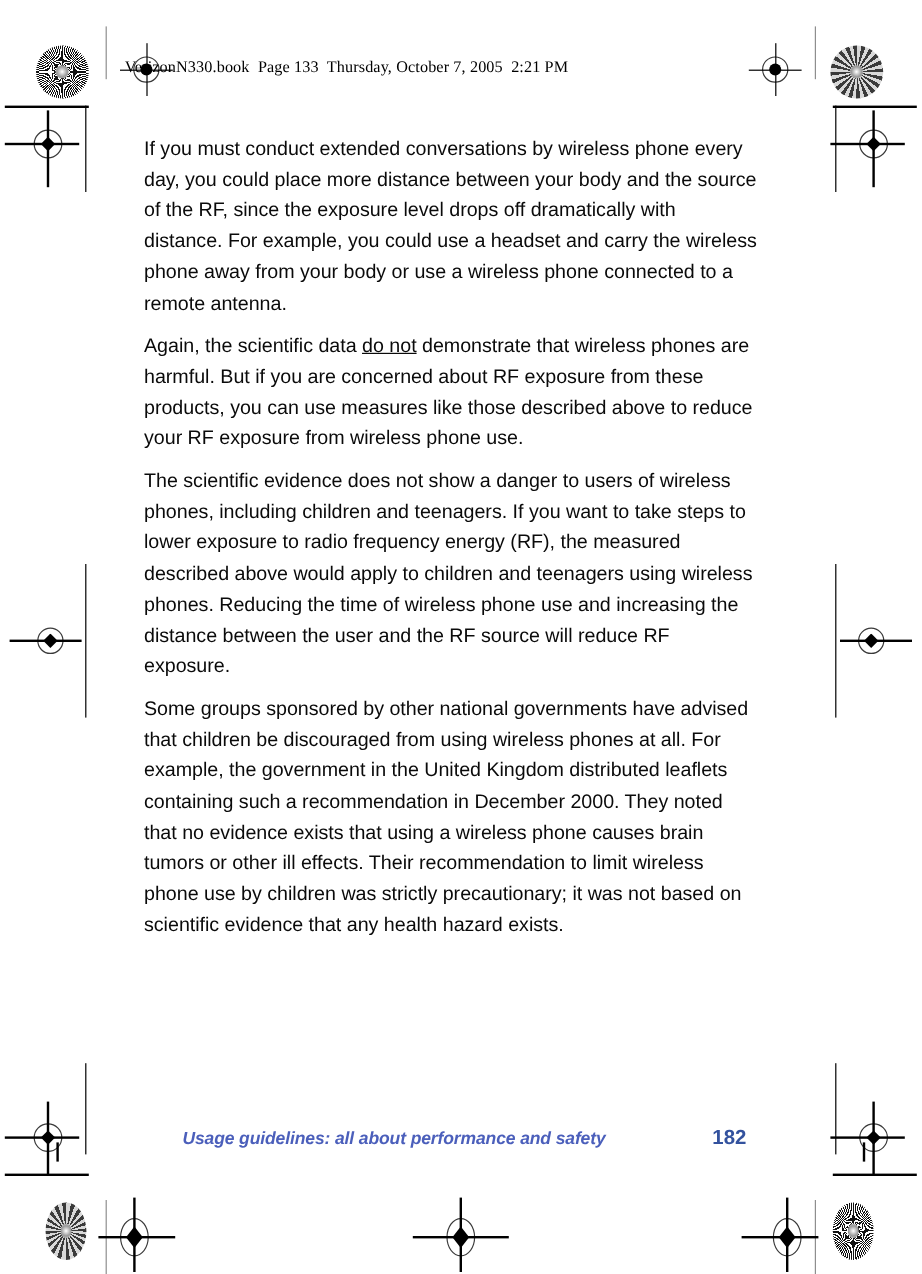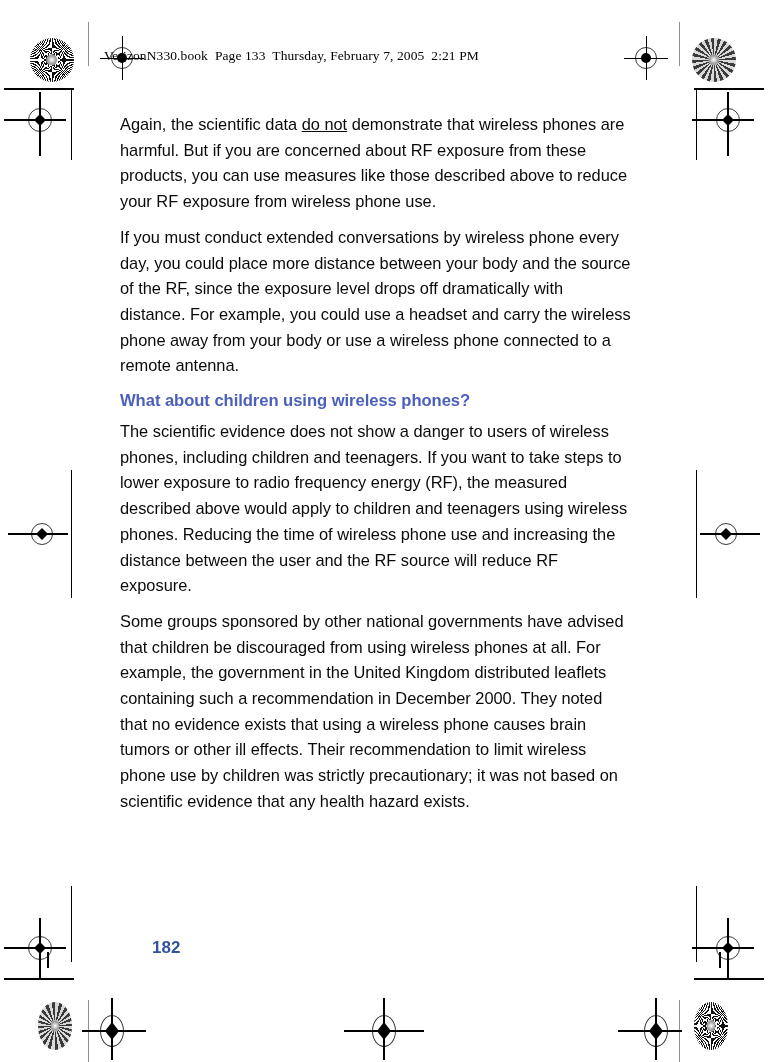--- a/index.html
+++ b/index.html
@@ -232,33 +232,33 @@
   </div>
 
   <div class="regmark" style="left:36px; top:952px; width:24px; height:16px;">
     <div class="vline" style="left:11.3px; top:0px; width:1.4px; height:16px;"></div>
   </div>
   <div class="regmark" style="left:708px; top:952px; width:24px; height:16px;">
     <div class="vline" style="left:11.3px; top:0px; width:1.4px; height:16px;"></div>
   </div>
 </div>
 
-<div class="header-line">VerizonN330.book  Page 133  Thursday, February 7, 2005  2:21 PM</div>
+<div class="header-line">VerizonN330.book  Page 133  Thursday, October 7, 2005  2:21 PM</div>
 
 <div class="content">
+
+  <p class="para">If you must conduct extended conversations by wireless phone every day, you could place more distance between your body and the source of the RF, since the exposure level drops off dramatically with distance. For example, you could use a headset and carry the wireless phone away from your body or use a wireless phone connected to a remote antenna.</p>
 
   <p class="para">
     <span>Again, the scientific data </span><span class="u">do not</span><span> demonstrate that wireless phones are harmful. But if you are concerned about RF exposure from these products, you can use measures like those described above to reduce your RF exposure from wireless phone use.</span>
   </p>
 
-  <p class="para">If you must conduct extended conversations by wireless phone every day, you could place more distance between your body and the source of the RF, since the exposure level drops off dramatically with distance. For example, you could use a headset and carry the wireless phone away from your body or use a wireless phone connected to a remote antenna.</p>
-
-  <h2 class="section-head">What about children using wireless phones?</h2>
 
   <p class="para">The scientific evidence does not show a danger to users of wireless phones, including children and teenagers. If you want to take steps to lower exposure to radio frequency energy (RF), the measured described above would apply to children and teenagers using wireless phones. Reducing the time of wireless phone use and increasing the distance between the user and the RF source will reduce RF exposure.</p>
 
   <p class="para">Some groups sponsored by other national governments have advised that children be discouraged from using wireless phones at all. For example, the government in the United Kingdom distributed leaflets containing such a recommendation in December 2000. They noted that no evidence exists that using a wireless phone causes brain tumors or other ill effects. Their recommendation to limit wireless phone use by children was strictly precautionary; it was not based on scientific evidence that any health hazard exists.</p>
 
 </div>
 
 <div class="footer">
+  <span class="footer-title">Usage guidelines: all about performance and safety</span>
   <span class="footer-page">182</span>
 </div>
 
 </body></html>

